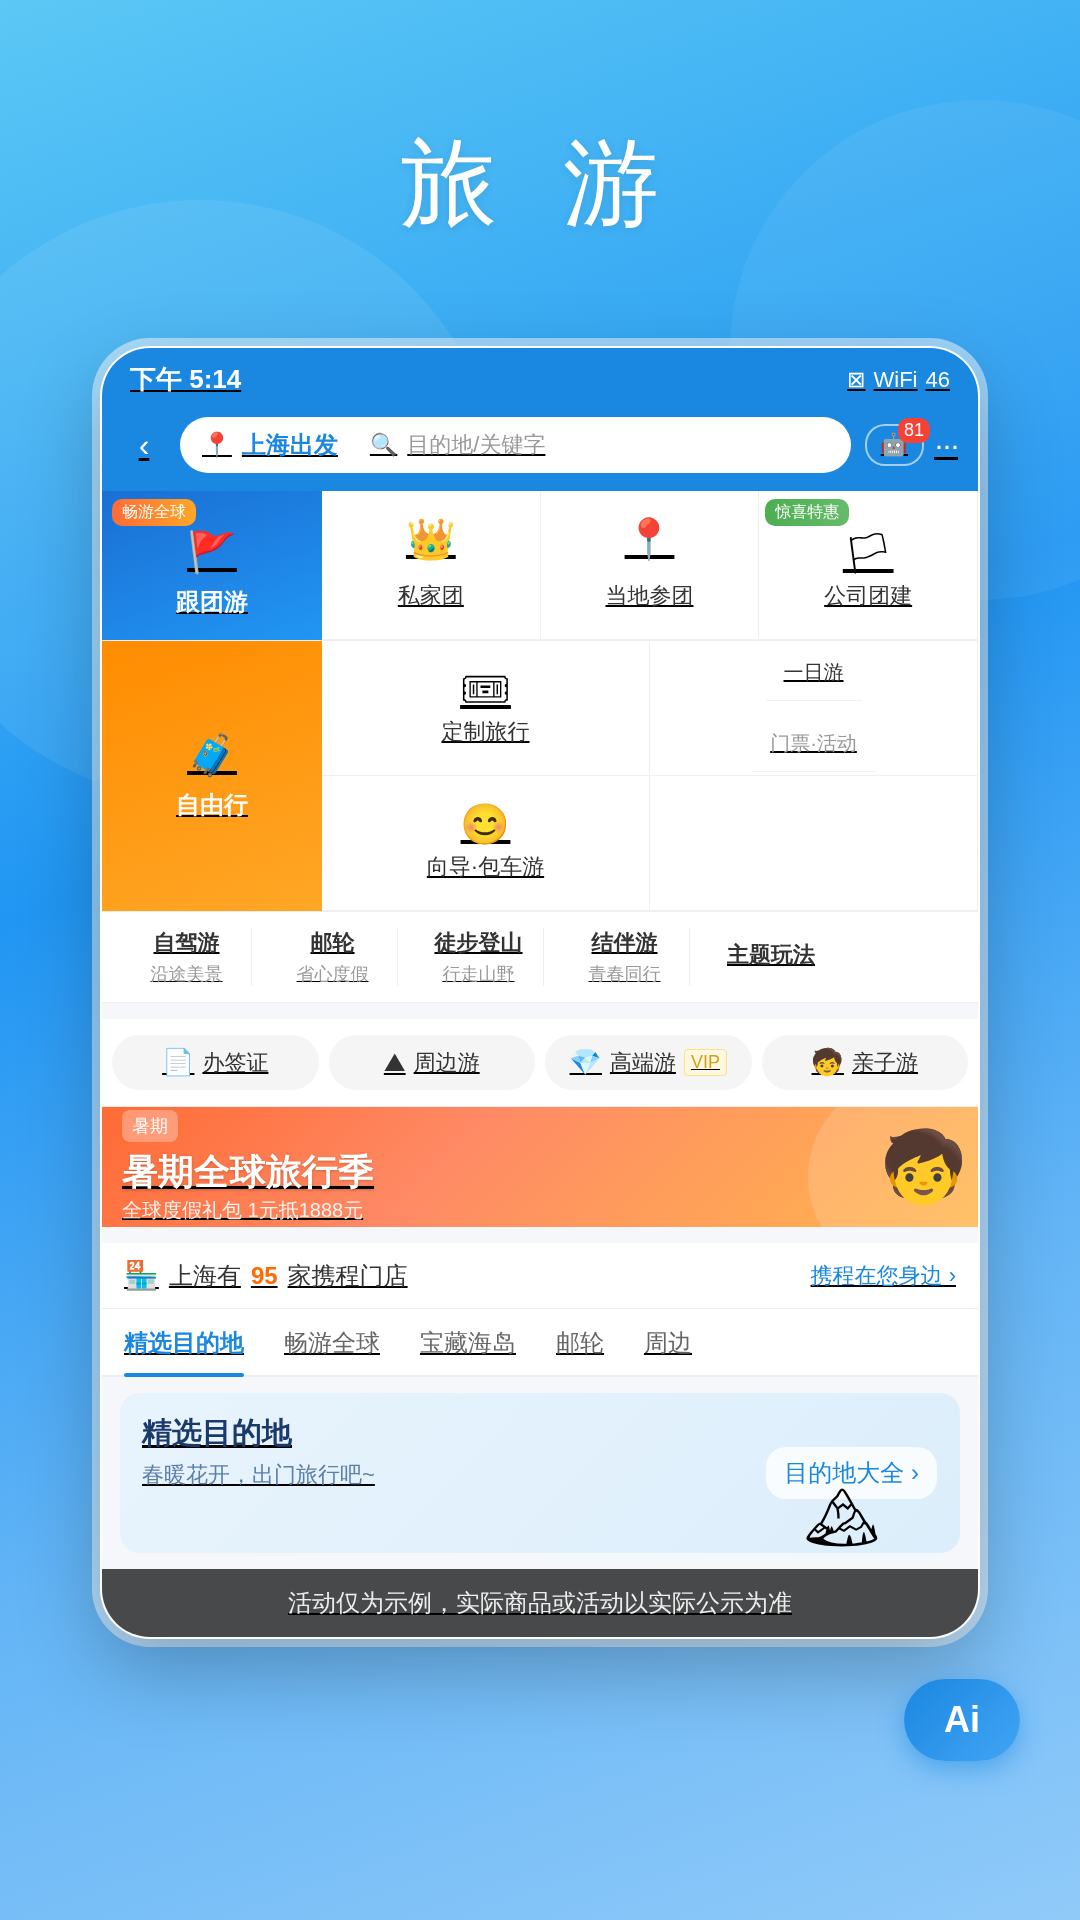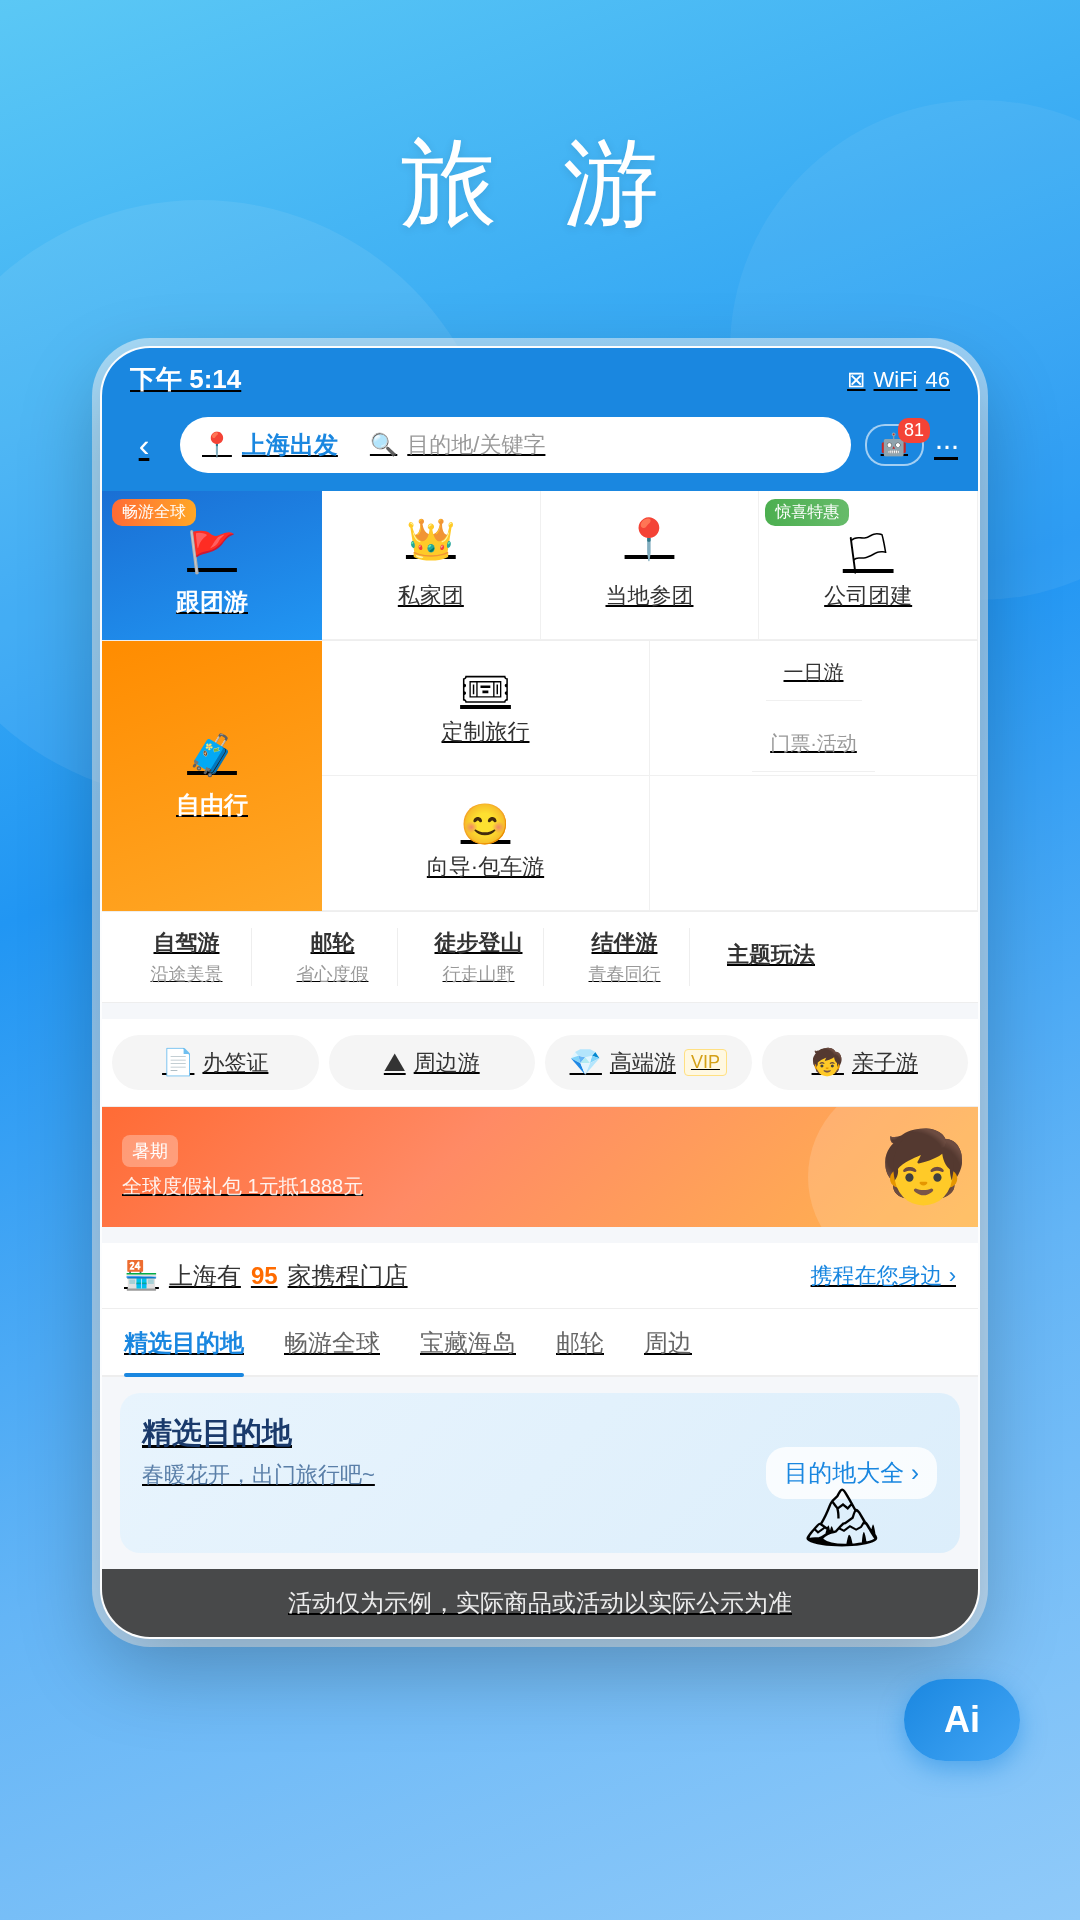--- a/index.html
+++ b/index.html
@@ -604,20 +604,21 @@
       </div>
       <div class="quick-item">
         <span class="quick-icon">🧒</span>
         <span style="font-size:22px;">亲子游</span>
       </div>
     </div>
 
     <div class="banner">
       <div class="banner-text-area">
         <div class="banner-tag">暑期</div>
+        <div class="banner-main">暑期全球旅行季</div>
         <div class="banner-sub">全球度假礼包 1元抵1888元</div>
       </div>
       <div class="banner-decoration">
         <div class="banner-circle"></div>
         <span style="font-size:70px;position:relative;z-index:1;margin-right:10px;">🧒</span>
       </div>
     </div>
 
     <div class="section-divider"></div>
 

